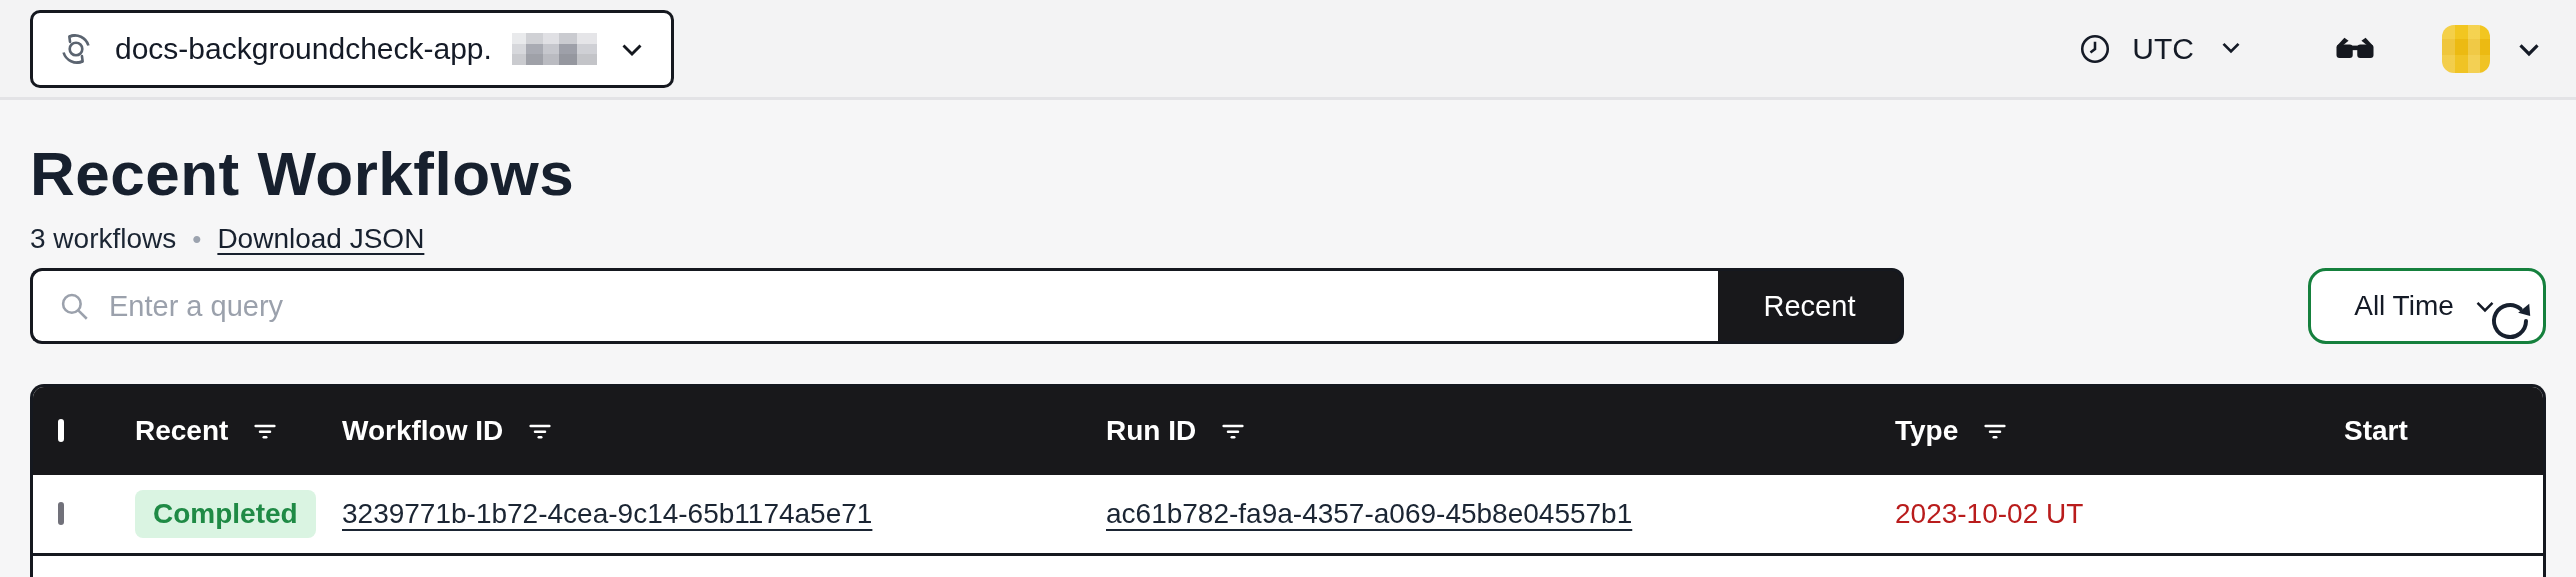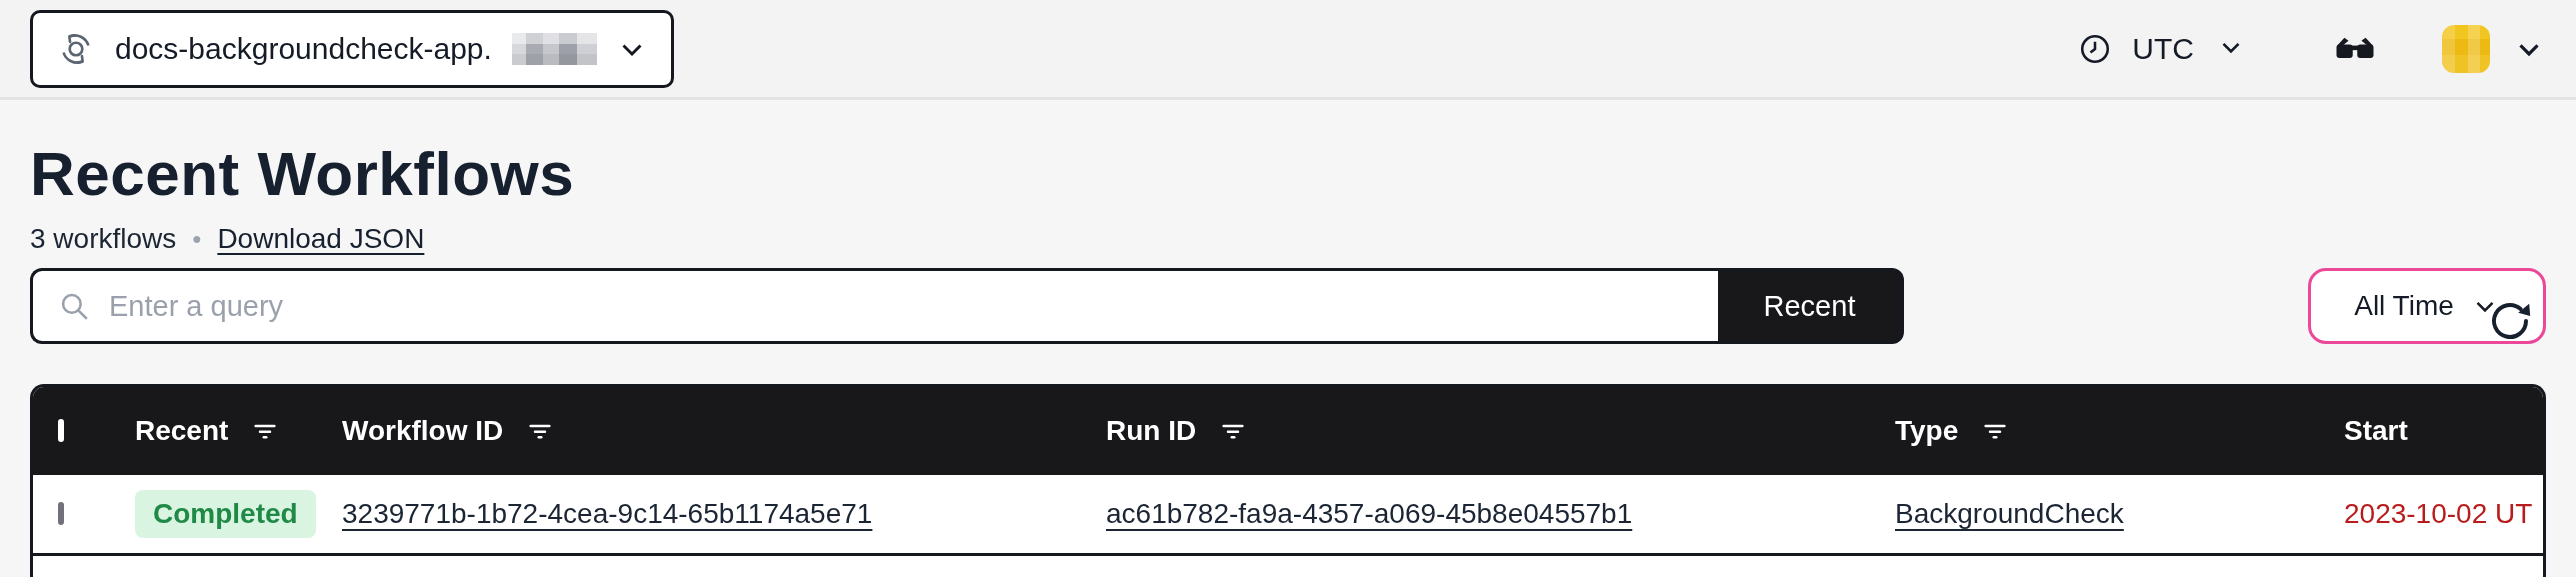--- a/index.html
+++ b/index.html
@@ -55,21 +55,21 @@
     flex:1; background:#fff; border:3px solid #15181f; border-right:none;
     border-radius:12px 0 0 12px; display:flex; align-items:center; gap:18px; padding:0 24px;
   }
   .search-input { flex:1; border:none; outline:none; font-size:29px; color:#1b2533; background:transparent; font-family:inherit; }
   .search-input::placeholder { color:#9ba1ac; }
   .search-btn {
     width:186px; background:#18181b; border:3px solid #15181f; border-left:none;
     border-radius:0 12px 12px 0; color:#fff; font-size:29px; font-family:inherit; cursor:pointer;
   }
   .time-filter {
-    width:238px; height:76px; background:#fff; border:3px solid #ec4899; border-radius:18px;
+    width:238px; height:76px; background:#fff; border:3px solid #15803d; border-radius:18px;
     display:flex; align-items:center; justify-content:center; gap:16px; font-size:28px; color:#141a26; cursor:pointer;
   }
 
   
   .wf-table {
     margin-top:40px; background:#fff;
     border:3px solid #15181f; border-bottom:none;
     border-radius:14px 14px 0 0; overflow:hidden;
   }
   .tgrid { display:grid; grid-template-columns:102px 207px 764px 789px 449px 1fr; align-items:center; }
@@ -234,21 +234,20 @@
       <div class="th-cell">
         <span>Start</span>
       </div>
     </div>
 
     <div class="tgrid trow">
       <div><span class="cb cb-row"></span></div>
       <div><span class="status-badge">Completed</span></div>
       <div><a class="cell-link">3239771b-1b72-4cea-9c14-65b1174a5e71</a></div>
       <div><a class="cell-link">ac61b782-fa9a-4357-a069-45b8e04557b1</a></div>
-      <div><a class="cell-link">BackgroundCheck</a></div>
       <div class="cell-text">2023-10-02 UT</div>
     </div>
 
     <div class="tgrid trow2"></div>
   </div>
 
 </div>
 
 
 </body></html>

